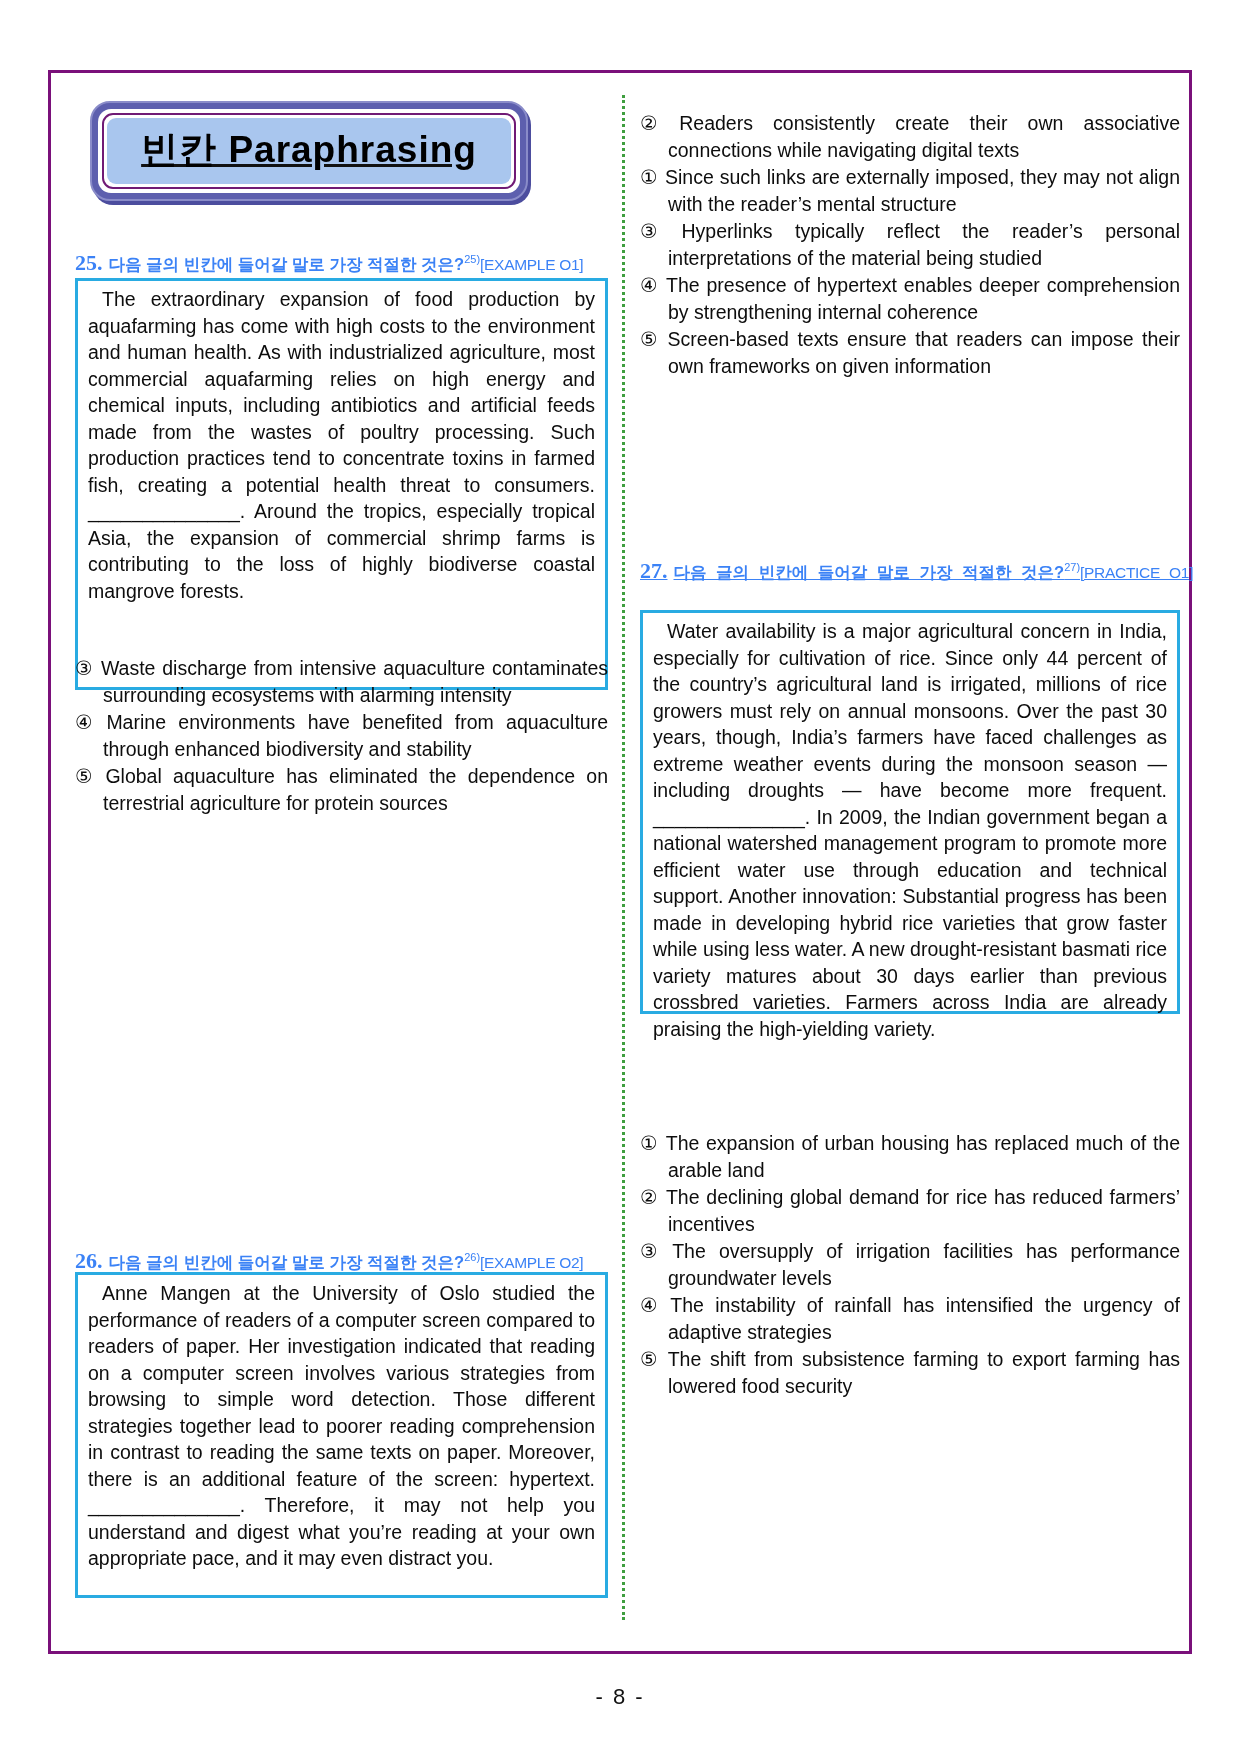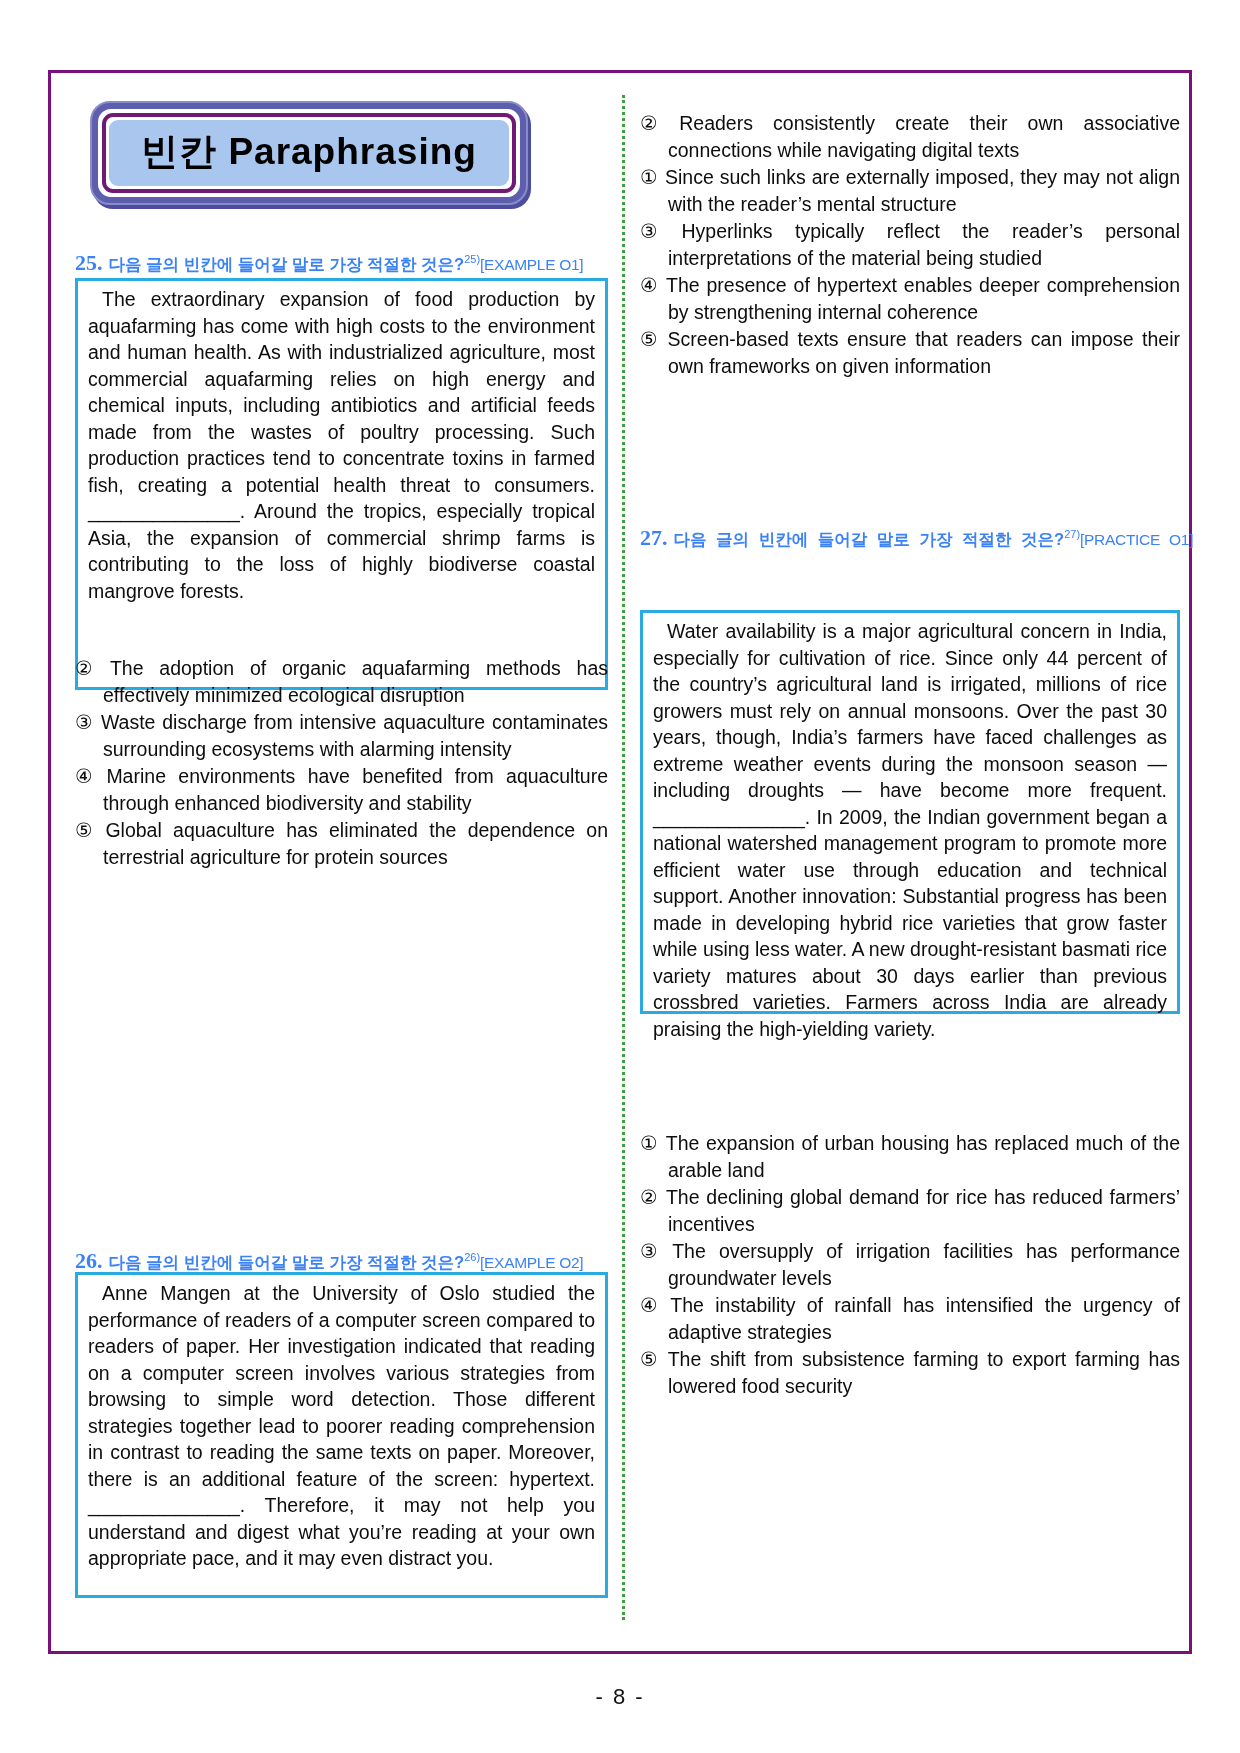--- a/index.html
+++ b/index.html
@@ -12,21 +12,21 @@
     position:absolute;left:48px;top:70px;width:1138px;height:1578px;
     border:3px solid #7a107a;background:#fff;
   }
   
   .title-outer{
     position:absolute;left:90px;top:101px;width:422px;
     background:#5d5fae;border:2px solid #8a8cc9;border-radius:20px;
     padding:6px;box-shadow:3px 4px 0 #4c4d9e;
   }
   .title-mid{background:#ffffff;border-radius:13px;padding:4px;}
-  .title-inner1{border:4px solid #701a75;border-radius:11px;padding:3px;background:#ffffff;}
+  .title-inner1{border:2px solid #701a75;border-radius:11px;padding:3px;background:#ffffff;text-decoration:underline;}
   .title-inner2{
     background:#a9c6ee;border-radius:9px;text-align:center;
     padding:7px 0 9px 0;font-size:37px;font-weight:600;color:#000;
     letter-spacing:1px;
   }
   
   .divider{
     position:absolute;left:622px;top:95px;height:1525px;width:0;
     border-left:3px dotted #3f9e3f;
   }
@@ -81,21 +81,20 @@
 
 <div class="qheader" style="left:75px;top:248px;width:533px;">
   <span class="qnum">25.</span><span>다음 글의 빈칸에 들어갈 말로 가장 적절한 것은?</span><span class="qsup">25)</span><span class="qtag">[EXAMPLE O1]</span>
 </div>
 
 <div class="pbox" style="left:75px;top:278px;width:533px;height:412px;">
   <div class="ptext">The extraordinary expansion of food production by aquafarming has come with high costs to the environment and human health. As with industrialized agriculture, most commercial aquafarming relies on high energy and chemical inputs, including antibiotics and artificial feeds made from the wastes of poultry processing. Such production practices tend to concentrate toxins in farmed fish, creating a potential health threat to consumers. ______________. Around the tropics, especially tropical Asia, the expansion of commercial shrimp farms is contributing to the loss of highly biodiverse coastal mangrove forests.</div>
 </div>
 
 <div class="choices" style="left:75px;top:655px;width:533px;">
-  <div class="choice"><span class="cmark">②</span><span>The adoption of organic aquafarming methods has effectively minimized ecological disruption</span></div>
   <div class="choice"><span class="cmark">③</span><span>Waste discharge from intensive aquaculture contaminates surrounding ecosystems with alarming intensity</span></div>
   <div class="choice"><span class="cmark">④</span><span>Marine environments have benefited from aquaculture through enhanced biodiversity and stability</span></div>
   <div class="choice"><span class="cmark">⑤</span><span>Global aquaculture has eliminated the dependence on terrestrial agriculture for protein sources</span></div>
 </div>
 
 <div class="qheader" style="left:75px;top:1246px;width:533px;">
   <span class="qnum">26.</span><span>다음 글의 빈칸에 들어갈 말로 가장 적절한 것은?</span><span class="qsup">26)</span><span class="qtag">[EXAMPLE O2]</span>
 </div>
 
 <div class="pbox" style="left:75px;top:1272px;width:533px;height:326px;">
@@ -103,21 +102,21 @@
 </div>
 
 <div class="choices" style="left:640px;top:110px;width:540px;">
   <div class="choice"><span class="cmark">②</span><span>Readers consistently create their own associative connections while navigating digital texts</span></div>
   <div class="choice"><span class="cmark">①</span><span>Since such links are externally imposed, they may not align with the reader’s mental structure</span></div>
   <div class="choice"><span class="cmark">③</span><span>Hyperlinks typically reflect the reader’s personal interpretations of the material being studied</span></div>
   <div class="choice"><span class="cmark">④</span><span>The presence of hypertext enables deeper comprehension by strengthening internal coherence</span></div>
   <div class="choice"><span class="cmark">⑤</span><span>Screen-based texts ensure that readers can impose their own frameworks on given information</span></div>
 </div>
 
-<div class="qheader justified" style="left:640px;top:523px;width:540px;">
+<div class="qheader justified" style="left:640px;top:556px;width:540px;text-decoration:underline;">
   <span class="qnum">27.</span><span>다음 글의 빈칸에 들어갈 말로 가장 적절한 것은?</span><span class="qsup">27)</span><span class="qtag">[PRACTICE O1]</span>
 </div>
 
 <div class="pbox" style="left:640px;top:610px;width:540px;height:404px;">
   <div class="ptext">Water availability is a major agricultural concern in India, especially for cultivation of rice. Since only 44 percent of the country’s agricultural land is irrigated, millions of rice growers must rely on annual monsoons. Over the past 30 years, though, India’s farmers have faced challenges as extreme weather events during the monsoon season — including droughts — have become more frequent. ______________. In 2009, the Indian government began a national watershed management program to promote more efficient water use through education and technical support. Another innovation: Substantial progress has been made in developing hybrid rice varieties that grow faster while using less water. A new drought-resistant basmati rice variety matures about 30 days earlier than previous crossbred varieties. Farmers across India are already praising the high-yielding variety.</div>
 </div>
 
 <div class="choices" style="left:640px;top:1130px;width:540px;">
   <div class="choice"><span class="cmark">①</span><span>The expansion of urban housing has replaced much of the arable land</span></div>
   <div class="choice"><span class="cmark">②</span><span>The declining global demand for rice has reduced farmers’ incentives</span></div>

